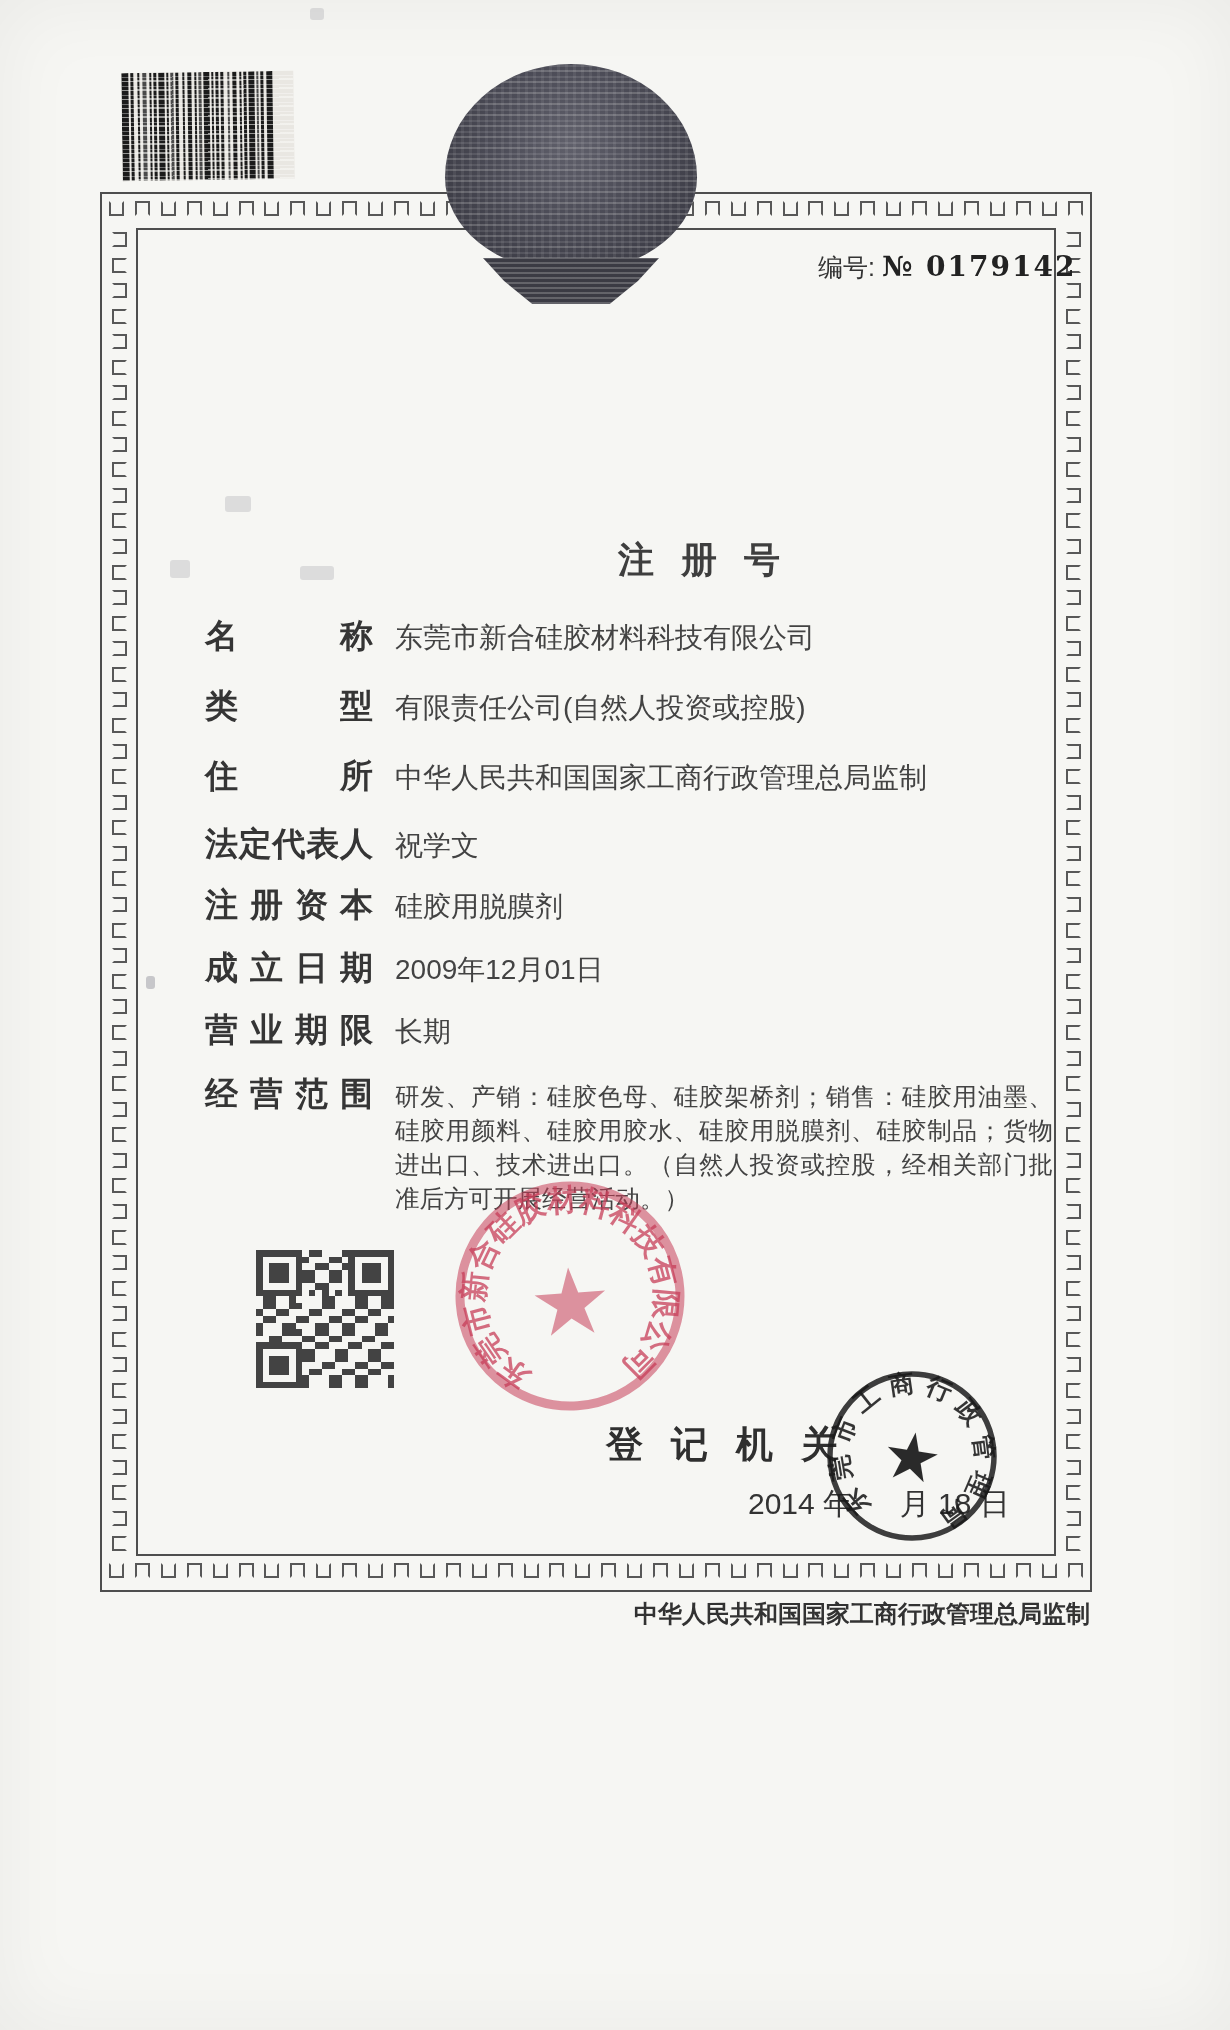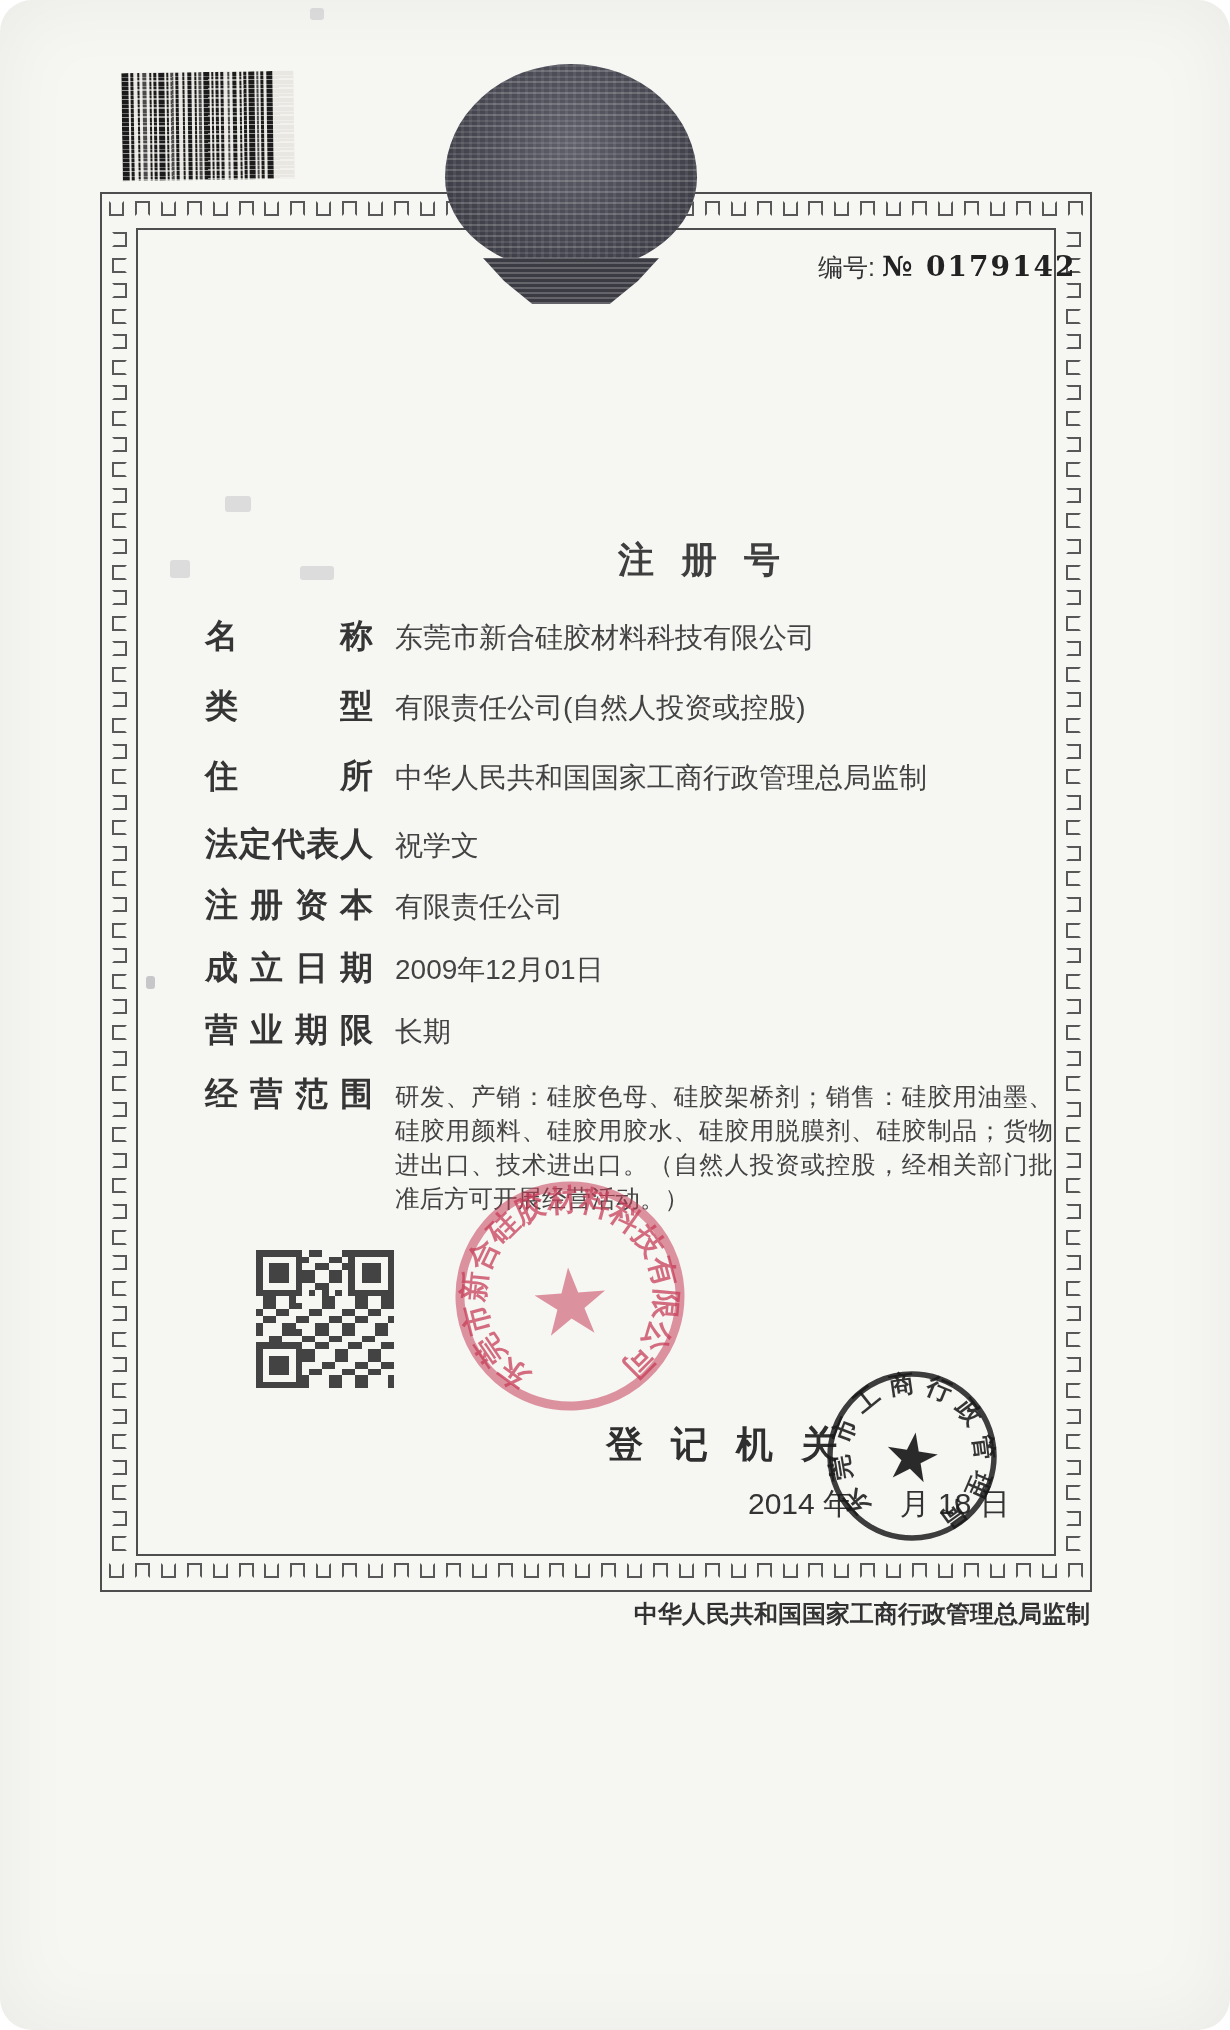--- a/index.html
+++ b/index.html
@@ -1,18 +1,18 @@
 <!DOCTYPE html>
 <html><head>
 <meta charset="utf-8">
 <style>
   html,body{margin:0;padding:0;background:#ffffff;}
   .page{position:relative;width:1230px;height:2030px;background:#f6f6f3;overflow:hidden;
         font-family:"Liberation Sans",sans-serif;color:#3b3b3b;
-        box-shadow:inset 0 0 80px rgba(0,0,0,0.05);border-radius:32px;}
+        box-shadow:inset 0 0 80px rgba(0,0,0,0.05);}
   
   .barcode{position:absolute;left:122px;top:72px;width:172px;height:108px;background:#e9e7e2;
            display:flex;align-items:stretch;transform:rotate(-0.8deg);overflow:hidden;}
   .barcode::after{content:'';position:absolute;inset:0;
            background:repeating-linear-gradient(0deg,rgba(250,250,247,0.55) 0 1.5px,rgba(0,0,0,0) 1.5px 4px,rgba(255,255,255,0.35) 4px 5px,rgba(0,0,0,0) 5px 9px);}
   .bcbar{flex:0 0 auto;background:#1b1b1b;}
   .bclite{flex:0 0 auto;background:transparent;}
   
   .emblem{position:absolute;left:437px;top:64px;width:268px;height:240px;z-index:3;}
   .emblem-body{position:absolute;left:8px;top:0;width:252px;height:206px;
@@ -369,21 +369,21 @@
         </div>
         <div class="fvalue">祝学文</div>
       </div>
       <div class="frow" style="top: 883px;">
         <div class="flabel">
           <span>注</span>
           <span>册</span>
           <span>资</span>
           <span>本</span>
         </div>
-        <div class="fvalue">有限责任公司</div>
+        <div class="fvalue">硅胶用脱膜剂</div>
       </div>
       <div class="frow" style="top: 946px;">
         <div class="flabel">
           <span>成</span>
           <span>立</span>
           <span>日</span>
           <span>期</span>
         </div>
         <div class="fvalue">2009年12月01日</div>
       </div>

